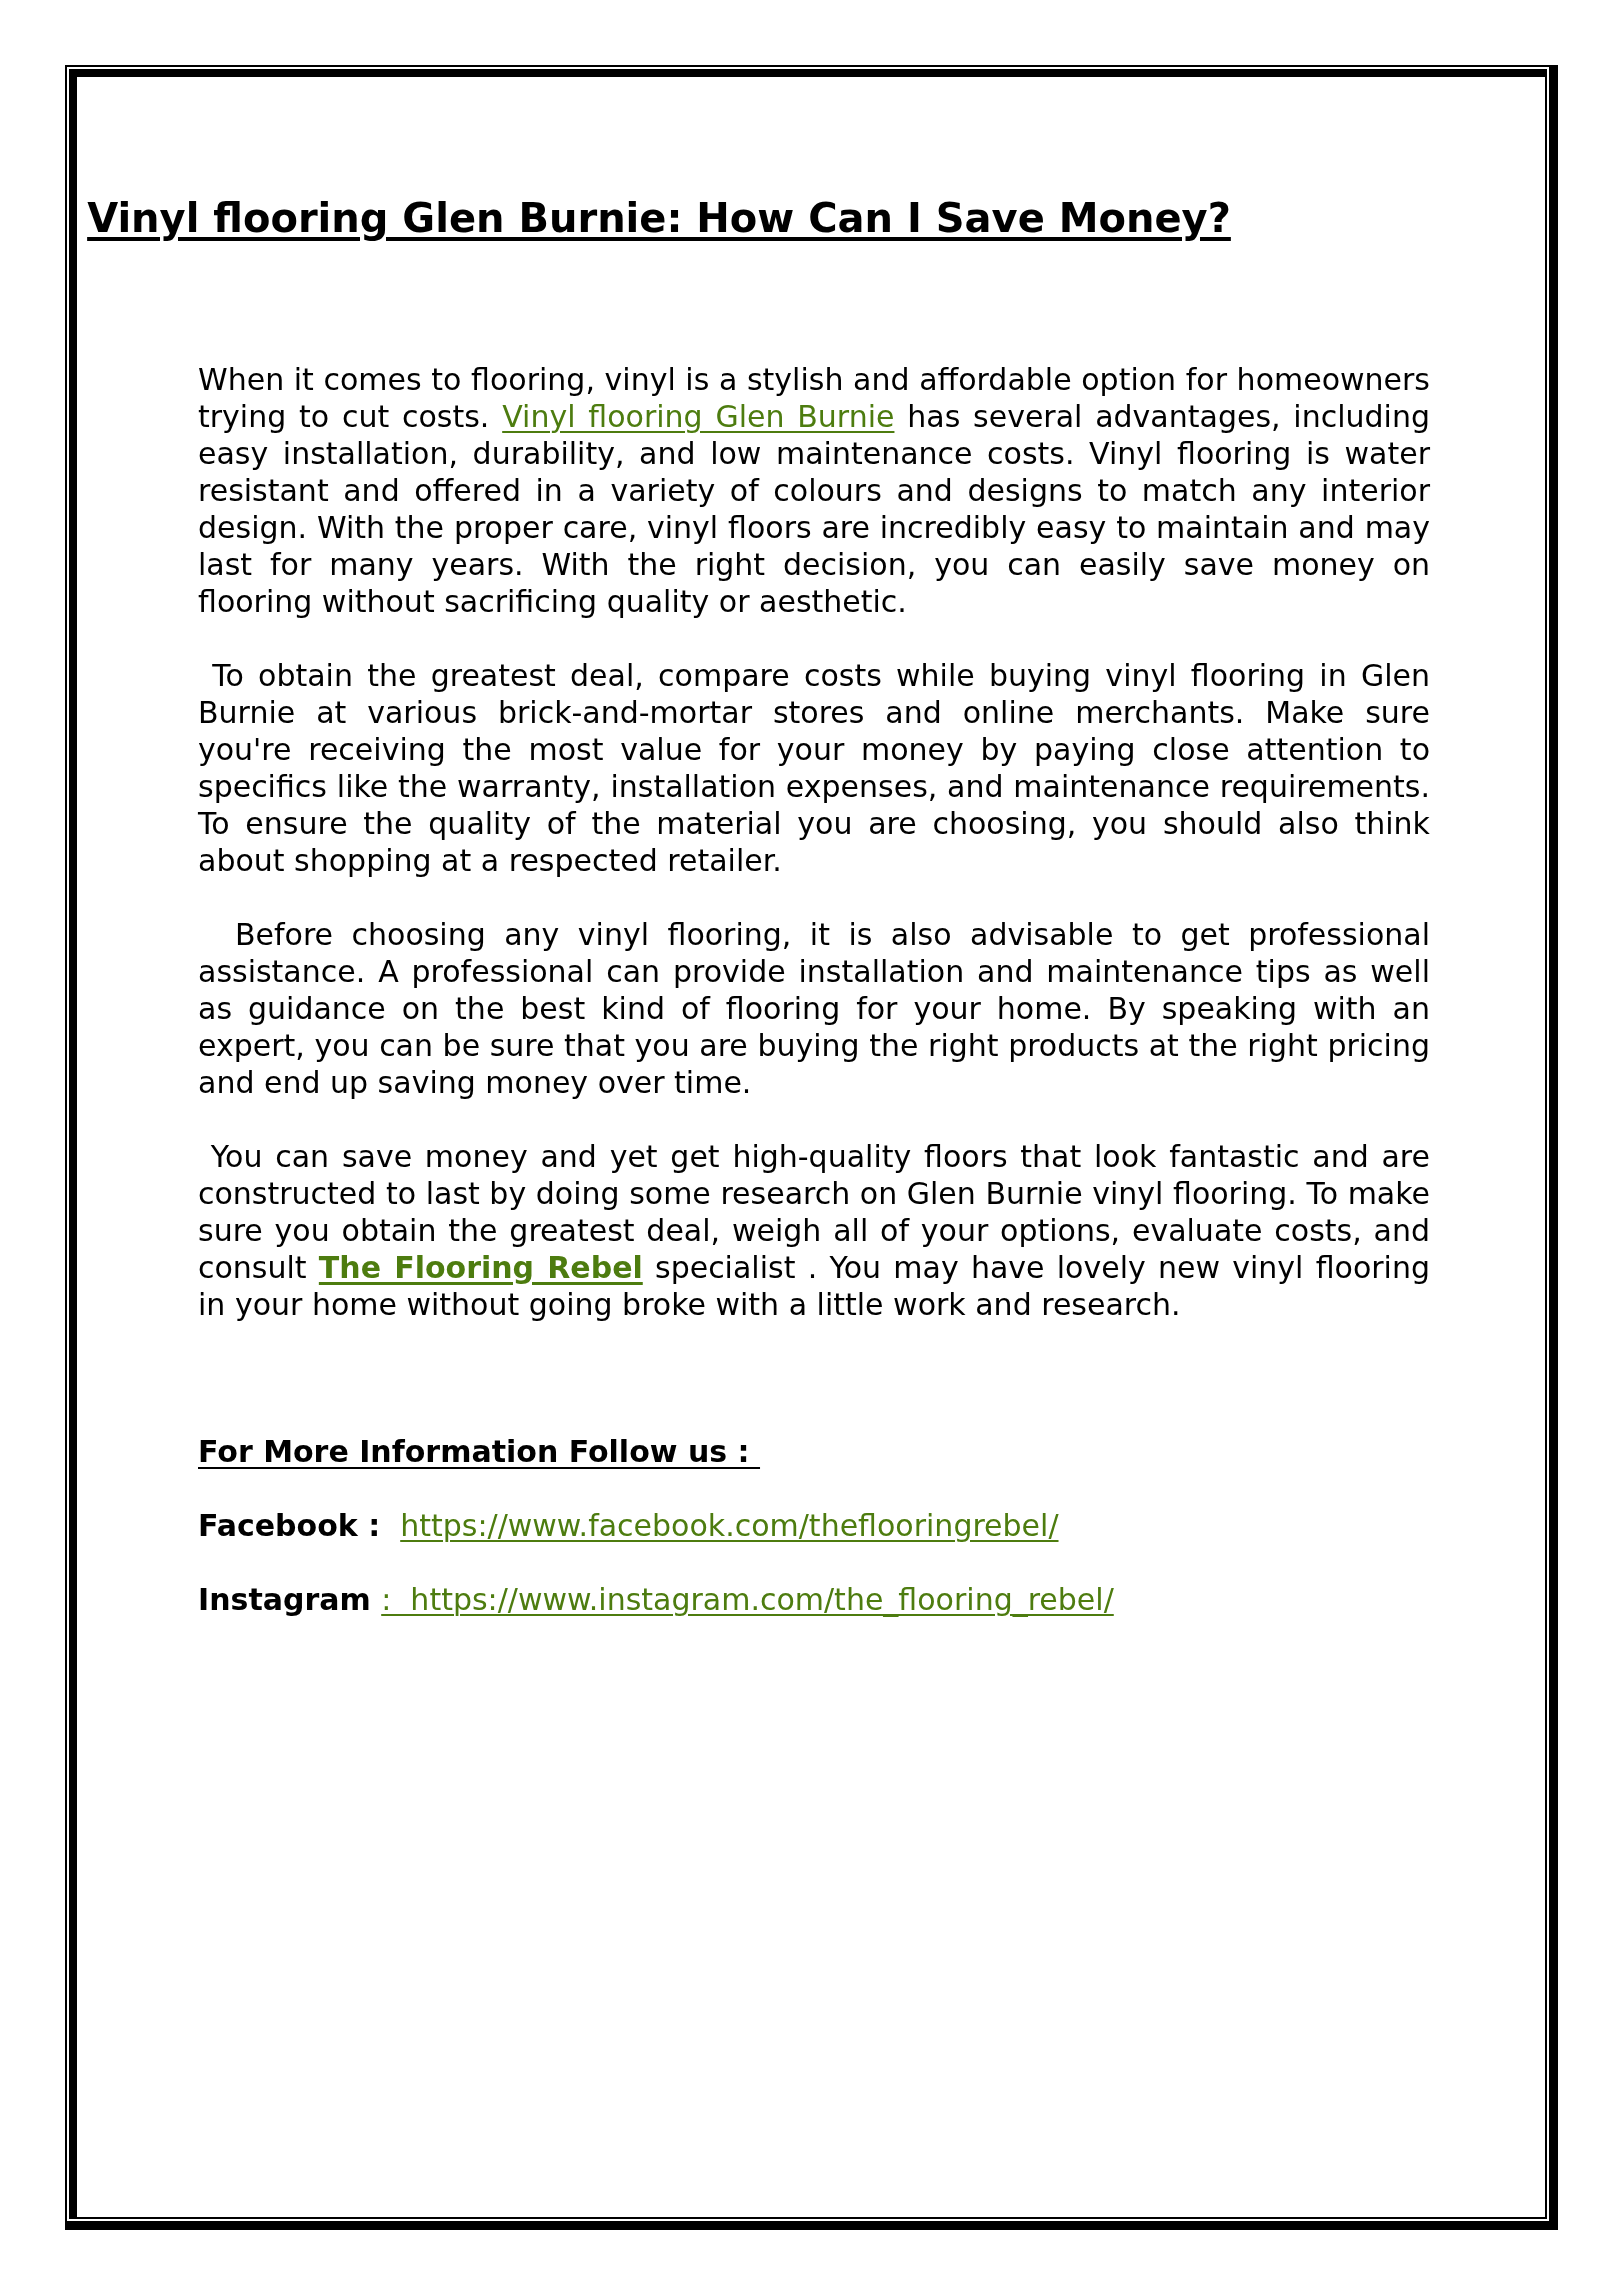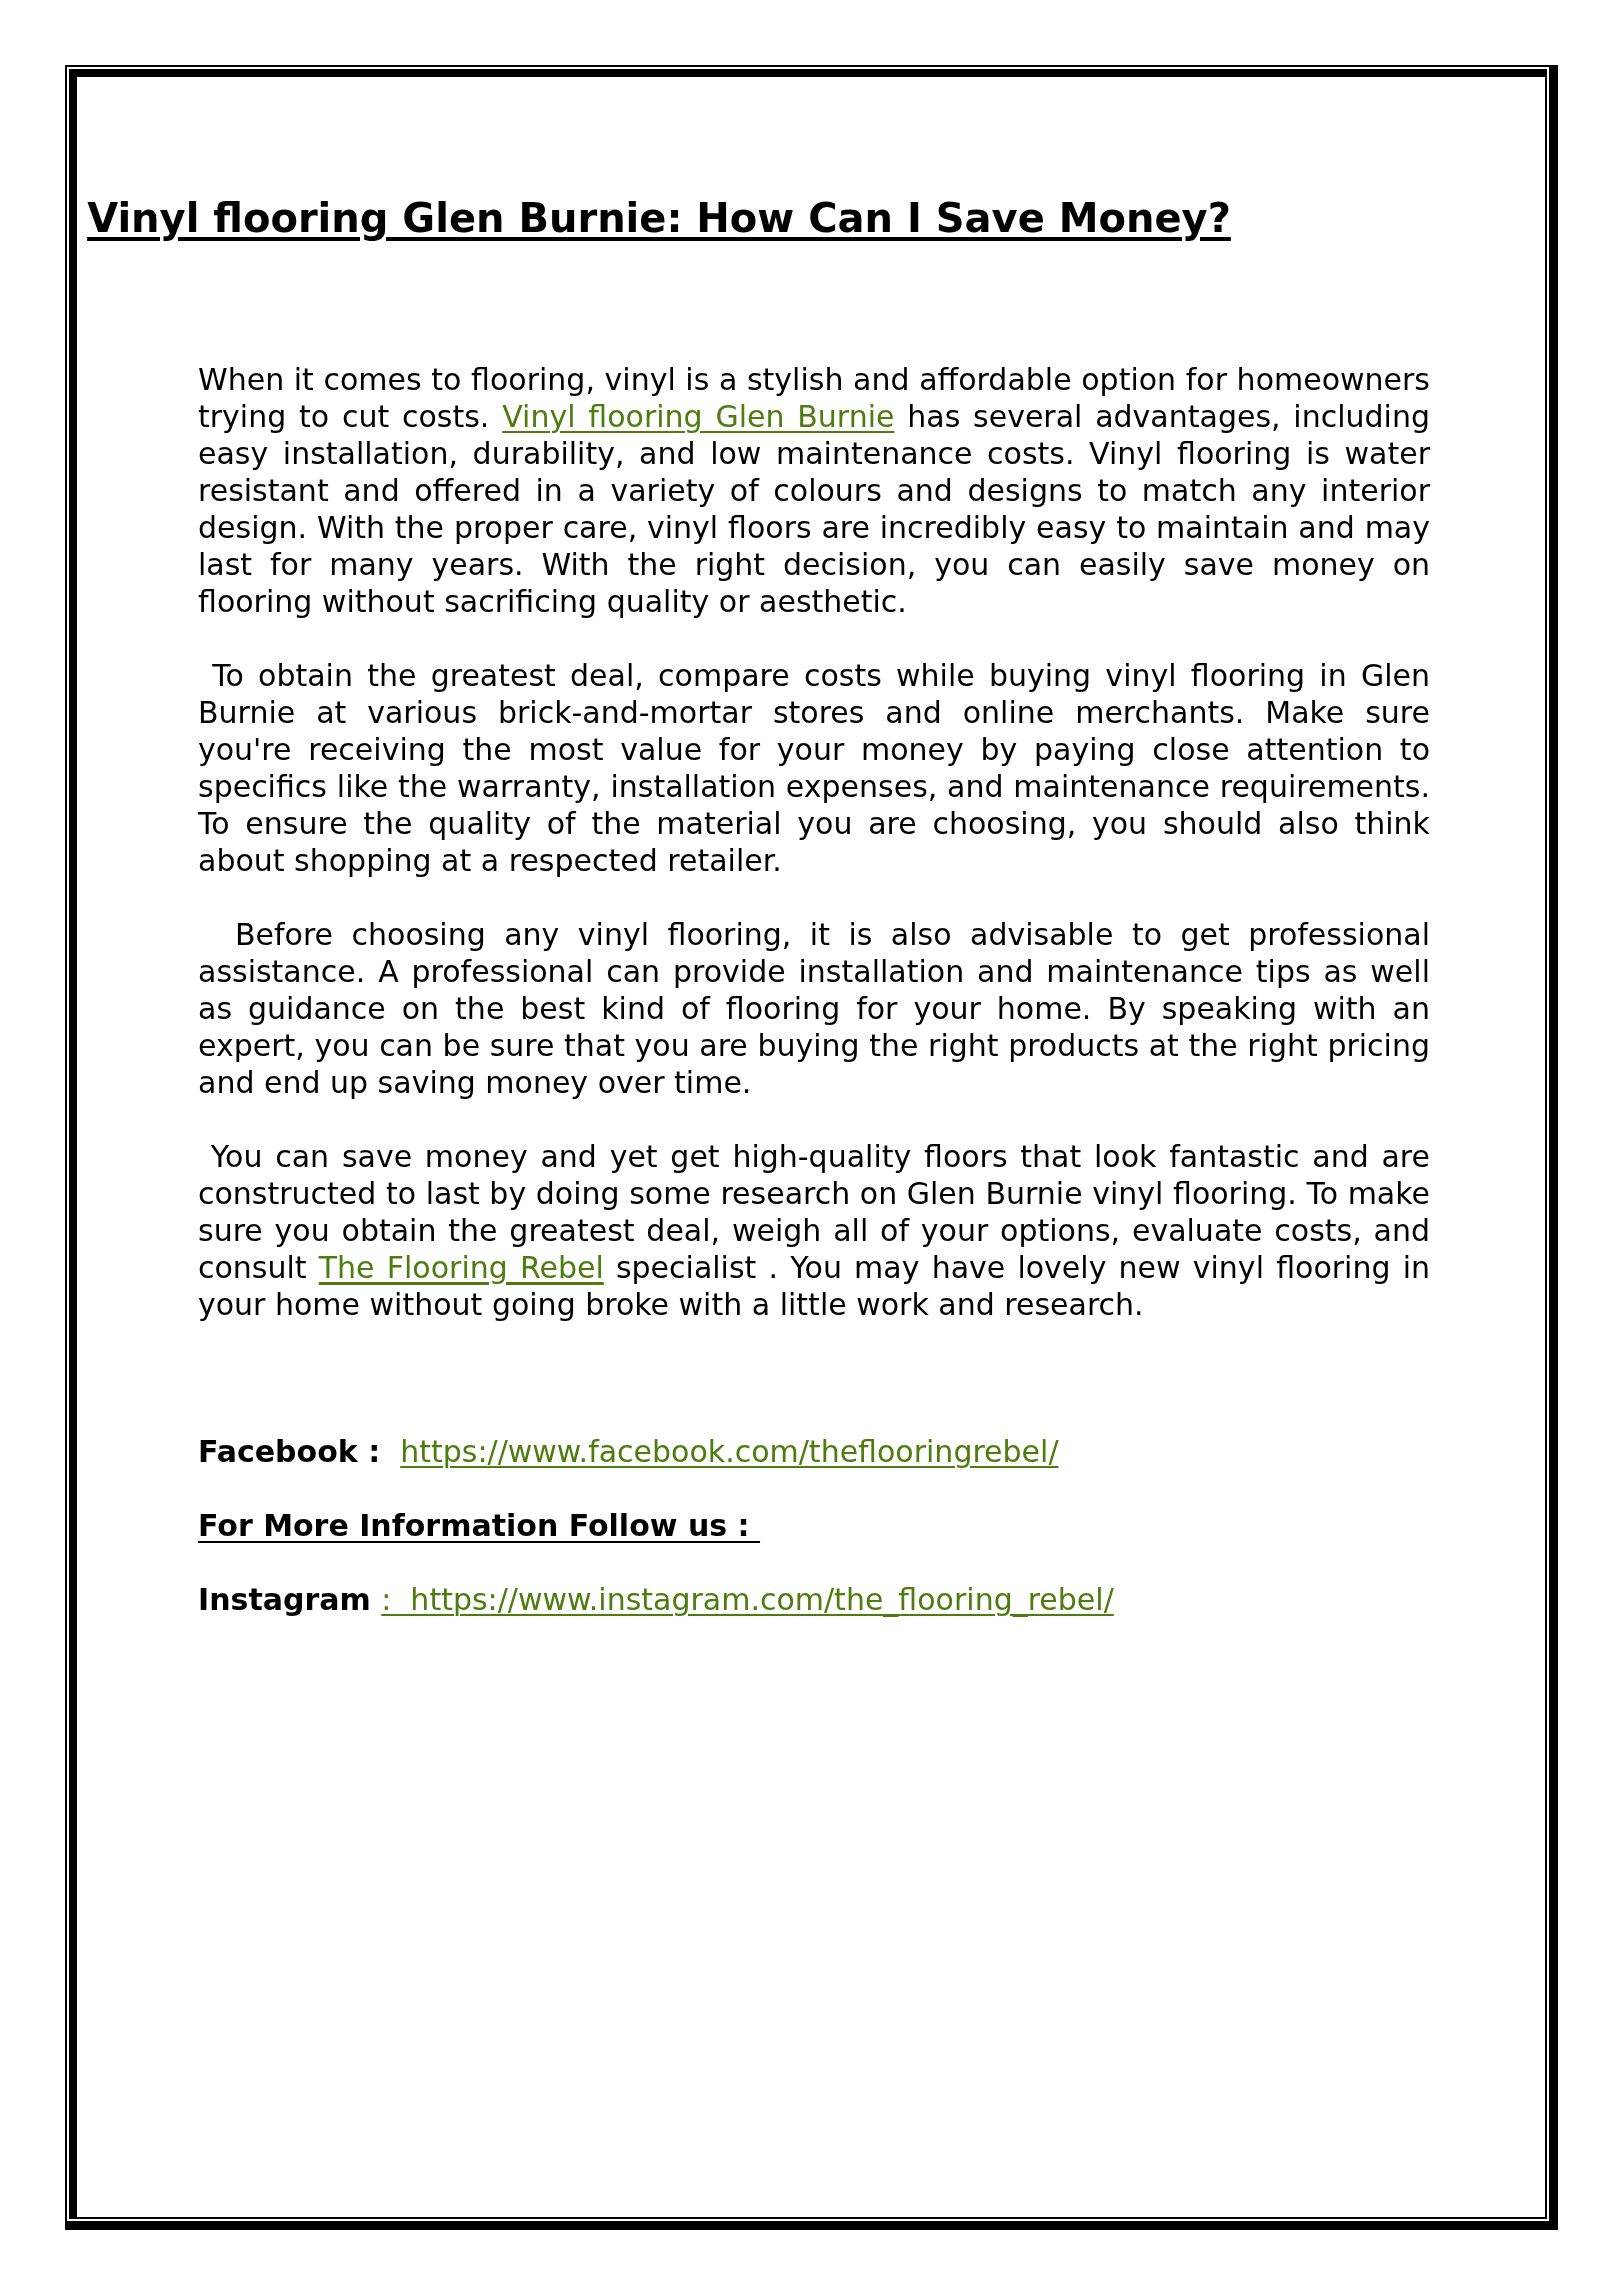--- a/index.html
+++ b/index.html
@@ -72,21 +72,21 @@
   .para .lead {
     white-space: pre;
   }
   a.link {
     color: #4d7c0f;
     text-decoration: underline;
     text-decoration-thickness: 1.5px;
     text-underline-offset: 3.8px;
   }
   a.link.bold {
-    font-weight: normal;
+    font-weight: bold;
     text-decoration-thickness: 3.1px;
   }
   .footer {
     position: absolute;
     left: 198px;
     top: 1433px;
     width: 1232px;
     font-size: 30px;
     line-height: 37px;
   }
@@ -119,17 +119,17 @@
   <p class="para"><span>When it comes to flooring, vinyl is a stylish and affordable option for homeowners trying to cut costs. </span><a class="link">Vinyl flooring Glen Burnie</a><span> has several advantages, including easy installation, durability, and low maintenance costs. Vinyl flooring is water resistant and offered in a variety of colours and designs to match any interior design. With the proper care, vinyl floors are incredibly easy to maintain and may last for many years. With the right decision, you can easily save money on flooring without sacrificing quality or aesthetic.</span></p>
 
   <p class="para"><span class="lead"> </span><span>To obtain the greatest deal, compare costs while buying vinyl flooring in Glen Burnie at various brick-and-mortar stores and online merchants. Make sure you're receiving the most value for your money by paying close attention to specifics like the warranty, installation expenses, and maintenance requirements. To ensure the quality of the material you are choosing, you should also think about shopping at a respected retailer.</span></p>
 
   <p class="para"><span class="lead">  </span><span>Before choosing any vinyl flooring, it is also advisable to get professional assistance. A professional can provide installation and maintenance tips as well as guidance on the best kind of flooring for your home. By speaking with an expert, you can be sure that you are buying the right products at the right pricing and end up saving money over time.</span></p>
 
   <p class="para"><span class="lead"> </span><span>You can save money and yet get high-quality floors that look fantastic and are constructed to last by doing some research on Glen Burnie vinyl flooring. To make sure you obtain the greatest deal, weigh all of your options, evaluate costs, and consult </span><a class="link bold">The Flooring Rebel</a><span> specialist . You may have lovely new vinyl flooring in your home without going broke with a little work and research.</span></p>
 </div>
 
 <div class="footer">
+  <div class="footer-row"><span class="footer-heading">For More Information Follow us : </span></div>
   <div class="footer-row"><span class="label">Facebook : </span> <a class="link">https://www.facebook.com/theflooringrebel/</a></div>
-  <div class="footer-row"><span class="footer-heading">For More Information Follow us : </span></div>
   <div class="footer-row"><span class="label">Instagram </span><a class="link">:  https://www.instagram.com/the_flooring_rebel/</a></div>
 </div>
 
 
 </body></html>

